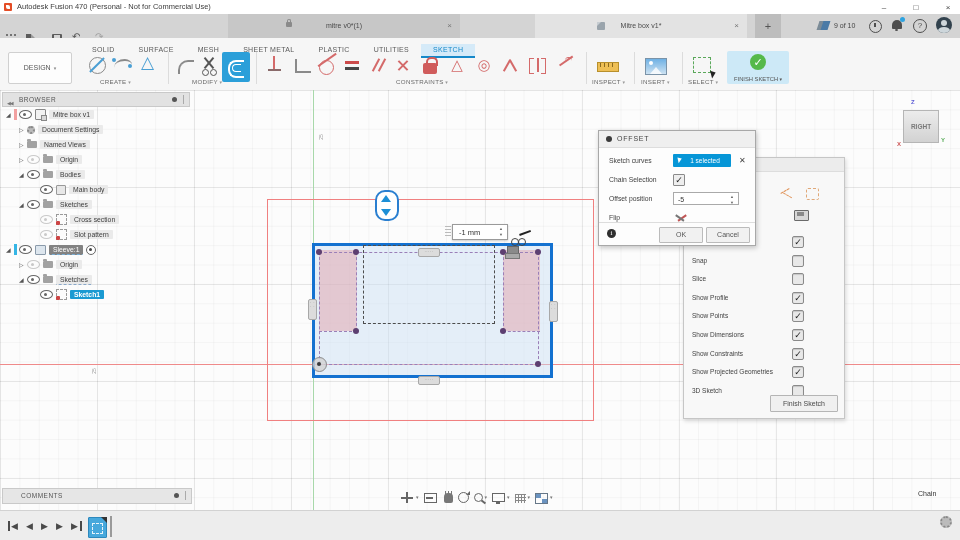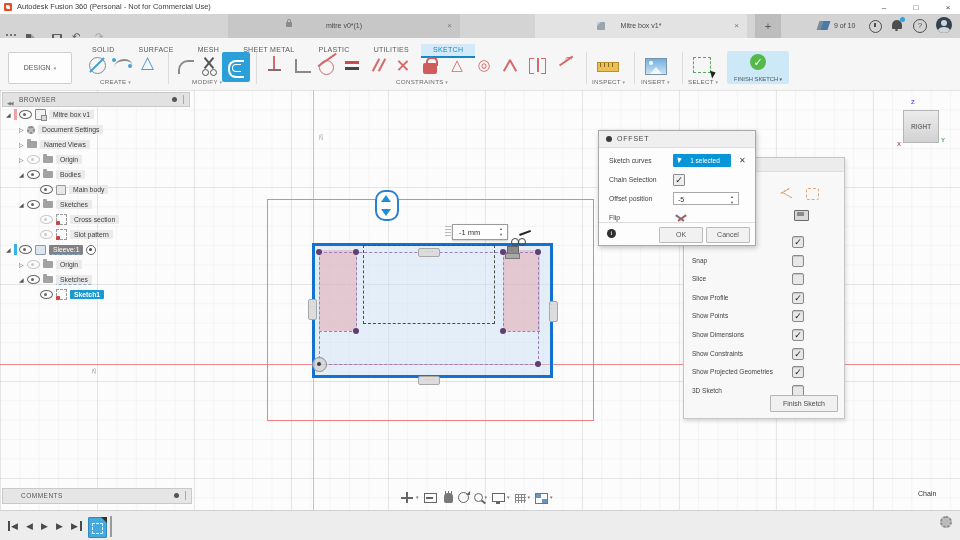--- a/index.html
+++ b/index.html
@@ -238,21 +238,21 @@
   #tl-item:before{content:"";position:absolute;right:-1px;top:-1px;border-left:6px solid transparent;border-top:6px solid #333;}
   #tl-item:after{content:"";position:absolute;left:3px;top:5px;width:9px;height:9px;border:1.5px dashed #e8f4fb;}
   #tl-playhead{left:110px;top:5px;width:2px;height:21px;background:#9a9a9a;}
   #tl-gear{left:940px;top:516px;width:12px;height:12px;border:2.5px dotted #888;border-radius:50%;background:#bbb;box-sizing:border-box;}
 </style>
 </head>
 <body>
 
 <div class="abs" id="titlebar">
   <span class="abs" id="fusion-logo"></span>
-  <span class="abs" id="title-text">Autodesk Fusion 360 (Personal - Not for Commercial Use)</span>
+  <span class="abs" id="title-text">Autodesk Fusion 470 (Personal - Not for Commercial Use)</span>
   <span class="abs wctl" style="left:876px;">–</span>
   <span class="abs wctl" style="left:908px;">□</span>
   <span class="abs wctl" style="left:940px;">×</span>
 </div>
 
 <div class="abs" id="appbar">
   <span class="abs qat dots9">
       <i style="left:0;top:0"></i>
       <i style="left:4px;top:0"></i>
       <i style="left:8px;top:0"></i>

